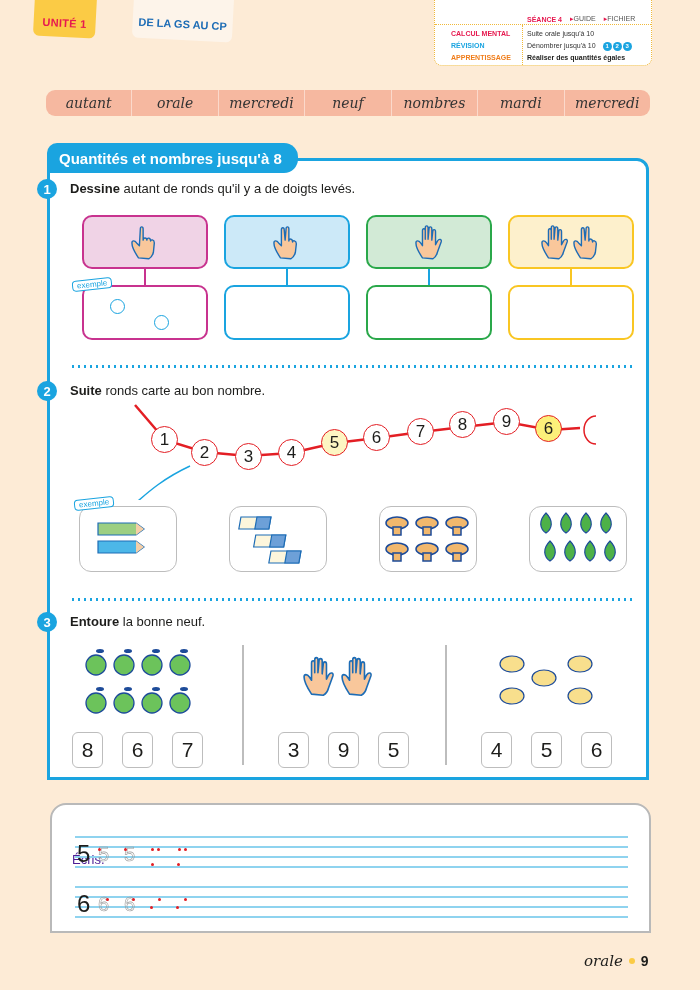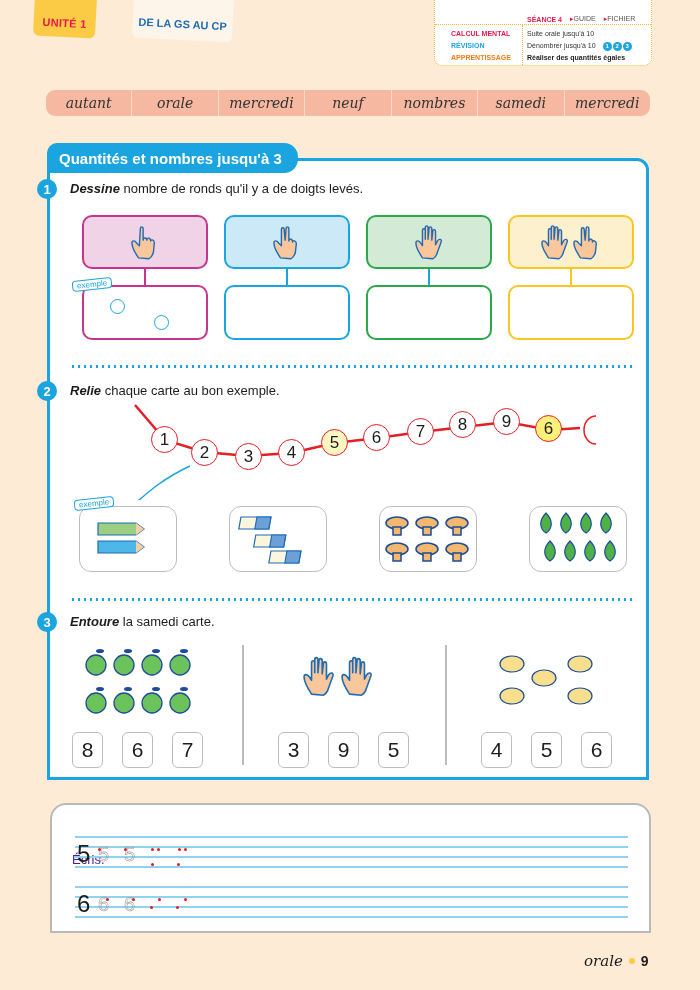--- a/index.html
+++ b/index.html
@@ -74,21 +74,21 @@
     border-radius: 10px 14px 14px 0;
     display: flex; align-items: center;
     z-index: 2;
   }
   .num-badge {
     position: absolute; width: 20px; height: 20px; border-radius: 50%;
     background: #1aa4e0; color: #fff; font-weight: bold; font-size: 13px;
     display: flex; align-items: center; justify-content: center; z-index: 3;
   }
   .instr { position: absolute; font-size: 13px; color: #1d1d1b; }
-  .instr b { font-weight: bold; font-style: italic; }
+  .instr b { font-weight: bold; }
 
   
   .pair { position: absolute; top: 215px; width: 126px; }
   .top-box { height: 54px; border-radius: 10px; border: 2px solid; display: flex; align-items: center; justify-content: center; gap: 4px; }
   .connector { width: 2px; height: 16px; margin: 0 auto; }
   .bot-box { height: 55px; border-radius: 10px; border: 2px solid; background: #fff; position: relative; }
   .hand { width: 28px; height: 36px; }
   .exemple-tag {
     position: absolute; font-size: 8px; color: #1aa4e0; border: 1.5px solid #1aa4e0; background: #fff;
     border-radius: 4px; padding: 0 4px; transform: rotate(-6deg); z-index: 4;
@@ -167,29 +167,29 @@
     <div class="bold">Réaliser des quantités égales</div>
   </div>
 </div>
 
 <div class="days">
   <div class="day">autant</div>
   <div class="day">orale</div>
   <div class="day">mercredi</div>
   <div class="day">neuf</div>
   <div class="day">nombres</div>
-  <div class="day">samedi</div>
+  <div class="day">mardi</div>
   <div class="day">mercredi</div>
 </div>
 
 <div class="card"></div>
-<div class="card-title">Quantités et nombres jusqu'à 3</div>
+<div class="card-title">Quantités et nombres jusqu'à 8</div>
 
 <div class="num-badge" style="left:37px; top:179px;">1</div>
-<div class="instr" style="left:70px; top:181px;"><b>Dessine</b><span> nombre de ronds qu'il y a de doigts levés.</span></div>
+<div class="instr" style="left:70px; top:181px;"><b>Dessine</b><span> autant de ronds qu'il y a de doigts levés.</span></div>
 
 <svg width="0" height="0" style="position:absolute">
   <defs>
     <symbol id="hand-open" viewBox="0 0 30 38">
       <path d="M8 36 C4 30 1 24 1 20 C1 17 4 17 6 20 L8 23 L8 7 C8 4 11 4 11 7 L11 16 L11 4 C11 1 14 1 14 4 L14 16 L15 5 C15 2 18 2 18 5 L18 17 L19 8 C19 5 22 5 22 8 L22 22 L24 18 C26 15 29 16 28 19 L24 30 C23 34 21 36 19 37 Z" fill="#f9c79b" stroke="#1d6cb5" stroke-width="1.5" stroke-linejoin="round"></path>
     </symbol>
     <symbol id="hand-one" viewBox="0 0 30 38">
       <path d="M8 36 C4 30 1 24 1 20 C1 17 4 17 6 20 L9 23 L10 5 C10 2 13 2 13 5 L13 17 C13 14 17 14 17 17 C17 14 21 14 21 18 C21 16 25 16 25 20 L24 30 C23 34 21 36 19 37 Z" fill="#f9c79b" stroke="#1d6cb5" stroke-width="1.5" stroke-linejoin="round"></path>
     </symbol>
     <symbol id="hand-two" viewBox="0 0 30 38">
@@ -241,21 +241,21 @@
         <use href="#hand-two"></use>
       </svg>
     </div>
   <div class="connector" style="background:#f9c623;"></div>
   <div class="bot-box" style="border-color:#f9c623;"></div>
 </div>
 
 <div class="dotsep" style="top:365px;"></div>
 
 <div class="num-badge" style="left:37px; top:381px;">2</div>
-<div class="instr" style="left:70px; top:383px;"><b>Relie</b><span> chaque carte au bon exemple.</span></div>
+<div class="instr" style="left:70px; top:383px;"><b>Suite</b><span> ronds carte au bon nombre.</span></div>
 
 <svg class="chain">
   <polyline points="135,405 165,440 204,452 248,456 291,453 335,443 377,438 421,432 463,427 507,422 550,430 580,428" fill="none" stroke="#e31e24" stroke-width="2.5"></polyline>
   <path d="M596,416 A12,14 0 0 0 596,444" fill="none" stroke="#e31e24" stroke-width="1.5"></path>
   <path d="M190,466 C160,480 145,495 130,508" fill="none" stroke="#1aa4e0" stroke-width="1.5"></path>
 </svg>
 <div class="chain-num" style="left:151px; top:426px;">1</div>
 <div class="chain-num" style="left:191px; top:439px;">2</div>
 <div class="chain-num" style="left:235px; top:443px;">3</div>
 <div class="chain-num" style="left:278px; top:439px;">4</div>
@@ -317,21 +317,21 @@
       <path d="M34 30 C26 38 28 46 34 50 C40 46 42 38 34 30 Z"></path>
       <path d="M54 30 C46 38 48 46 54 50 C60 46 62 38 54 30 Z"></path>
       <path d="M74 30 C66 38 68 46 74 50 C80 46 82 38 74 30 Z"></path>
     </g>
   </svg>
 </div>
 
 <div class="dotsep" style="top:598px;"></div>
 
 <div class="num-badge" style="left:37px; top:612px;">3</div>
-<div class="instr" style="left:70px; top:614px;"><b>Entoure</b><span> la samedi carte.</span></div>
+<div class="instr" style="left:70px; top:614px;"><b>Entoure</b><span> la bonne neuf.</span></div>
 
 <svg style="position:absolute; left:82px; top:645px;" width="116" height="76">
   <g fill="#6cc35b" stroke="#1d4b99" stroke-width="1.3">
     <circle cx="14" cy="20" r="10"></circle>
       <circle cx="42" cy="20" r="10"></circle>
       <circle cx="70" cy="20" r="10"></circle>
       <circle cx="98" cy="20" r="10"></circle>
     <circle cx="14" cy="58" r="10"></circle>
       <circle cx="42" cy="58" r="10"></circle>
       <circle cx="70" cy="58" r="10"></circle>

